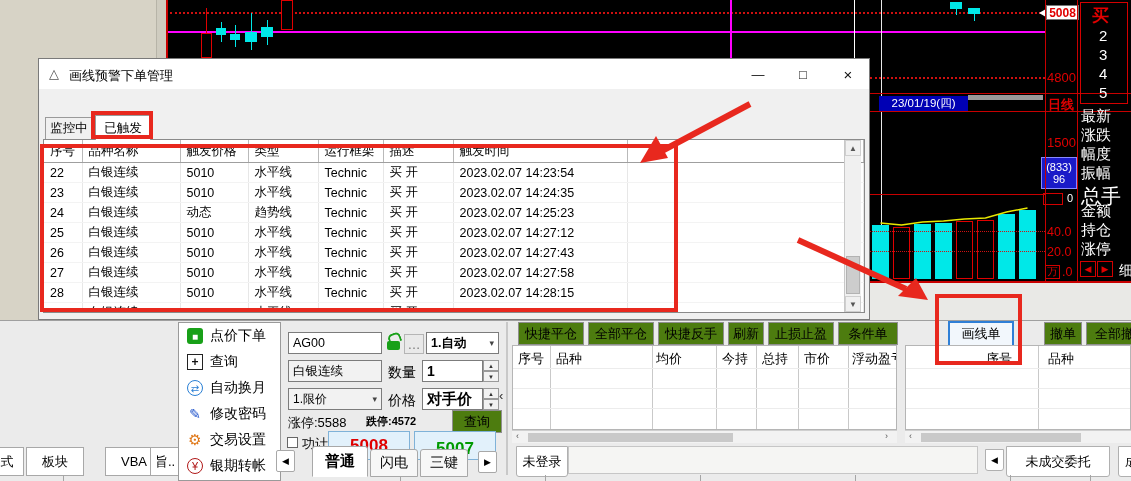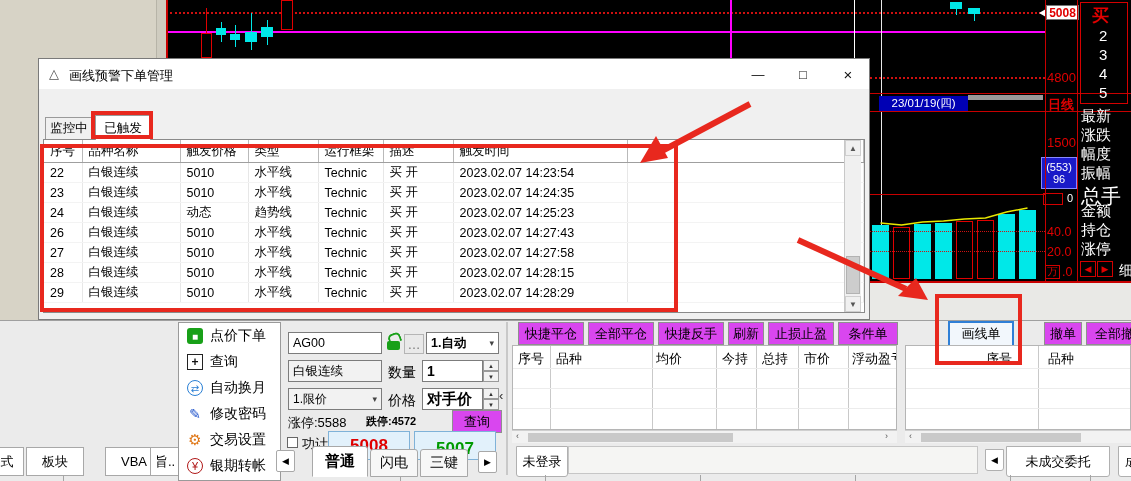--- a/index.html
+++ b/index.html
@@ -5,21 +5,21 @@
   html,body{margin:0;padding:0;background:#888;}
   #screen{position:relative;width:1131px;height:481px;overflow:hidden;
     font-family:"Liberation Sans","DejaVu Sans",sans-serif;background:#ebebeb;
     -webkit-font-smoothing:antialiased;}
   .a{position:absolute;}
   .blk{background:#000;}
   .redln{background:#c80000;}
   .dotln{border-top:2px dotted #cf1010;height:0;}
   .wtxt{color:#fff;}
   .rtxt{color:#e00000;}
-  .btn{background:#d946ef;border:1px solid #8f8f8f;font-size:13px;color:#000;
+  .btn{background:#4d7c0f;border:1px solid #8f8f8f;font-size:13px;color:#000;
     display:flex;align-items:center;justify-content:center;white-space:nowrap;overflow:hidden;}
   .tab{background:#fff;border:1px solid #a8a8a8;display:flex;align-items:center;
     justify-content:center;font-size:13px;white-space:nowrap;overflow:hidden;}
   .hdrtxt{font-size:13px;color:#000;white-space:nowrap;}
   .vdiv{width:1px;background:#c9c9c9;}
   .hrow{height:1px;background:#ececec;}
   
   #dlg{left:38px;top:58px;width:832px;height:262px;background:#f0f0f0;
     border:1px solid #7a7a7a;box-sizing:border-box;z-index:20;}
   #dlg .titlebar{left:0;top:0;width:830px;height:30px;background:#fff;}
@@ -105,21 +105,21 @@
   <div class="a redln" style="left:870px;top:93px;width:261px;height:1px;"></div>
   <div class="a" style="left:968px;top:95px;width:75px;height:5px;background:#9a9a9a;"></div>
   <div class="a" style="left:879px;top:96px;width:89px;height:15px;background:#0000b4;display:flex;align-items:center;justify-content:center;">
     <span class="wtxt" style="font-size:11.5px;">23/01/19(四)</span>
   </div>
   <span class="a rtxt" style="left:1048px;top:96px;font-size:13px;font-weight:bold;">日线</span>
   <div class="a redln" style="left:870px;top:111px;width:261px;height:1px;"></div>
 
   <span class="a rtxt" style="left:1047px;top:135px;font-size:13px;">1500</span>
   <div class="a" style="left:1041px;top:157px;width:36px;height:32px;background:#1a1ac8;border:1px solid #8888ff;box-sizing:border-box;display:flex;flex-direction:column;align-items:center;justify-content:center;line-height:1.1;">
-    <span class="wtxt" style="font-size:11px;">(553)</span>
+    <span class="wtxt" style="font-size:11px;">(833)</span>
     <span class="wtxt" style="font-size:11px;">96</span>
   </div>
   <div class="a" style="left:1043px;top:193px;width:20px;height:12px;border:1px solid #d40000;box-sizing:border-box;"></div>
   <span class="a wtxt" style="left:1067px;top:192px;font-size:11px;">0</span>
   <div class="a redln" style="left:870px;top:194px;width:175px;height:1px;"></div>
 
   <div>
       <div class="a vbar-cyan" style="left: 872px; top: 225px; width: 17px; height: 54px;"></div>
       <div class="a vbar-red" style="left: 893px; top: 227px; width: 17px; height: 52px;"></div>
       <div class="a vbar-cyan" style="left: 914px; top: 224px; width: 17px; height: 55px;"></div>
@@ -432,20 +432,30 @@
               <td>24</td>
               <td>白银连续</td>
               <td>动态</td>
               <td>趋势线</td>
               <td>Technic</td>
               <td>买 开</td>
               <td>2023.02.07 14:25:23</td>
               <td></td>
             </tr>
             <tr>
+              <td>25</td>
+              <td>白银连续</td>
+              <td>5010</td>
+              <td>水平线</td>
+              <td>Technic</td>
+              <td>买 开</td>
+              <td>2023.02.07 14:27:12</td>
+              <td></td>
+            </tr>
+            <tr>
               <td>26</td>
               <td>白银连续</td>
               <td>5010</td>
               <td>水平线</td>
               <td>Technic</td>
               <td>买 开</td>
               <td>2023.02.07 14:27:43</td>
               <td></td>
             </tr>
             <tr>

